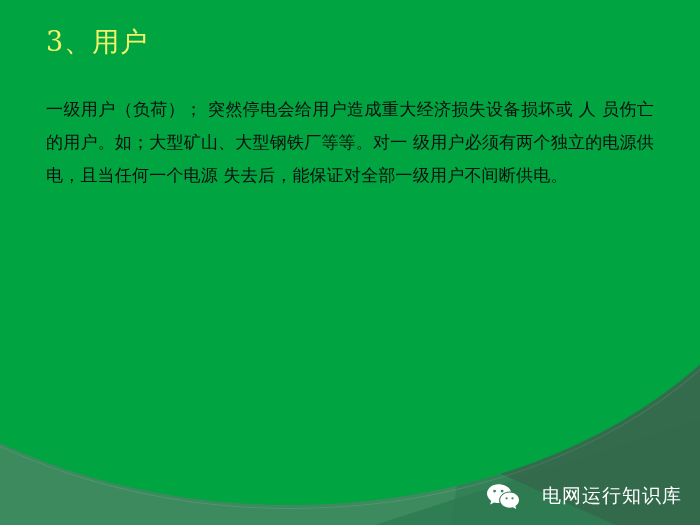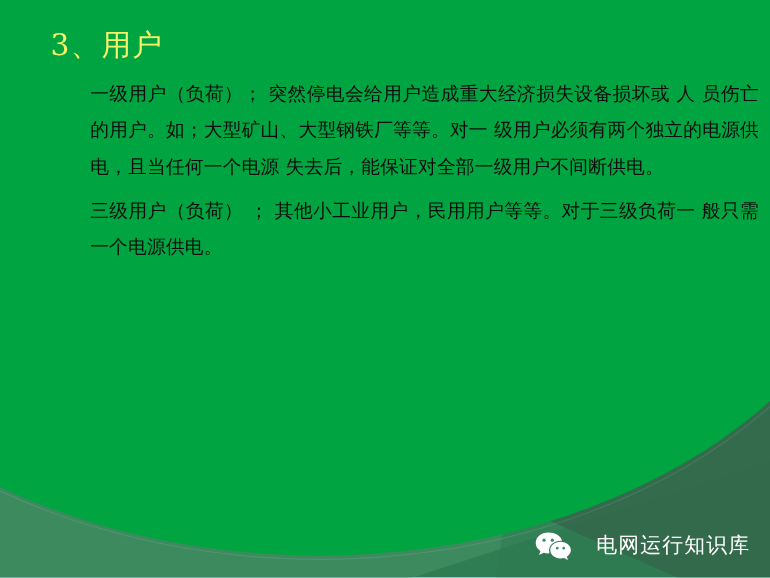--- a/index.html
+++ b/index.html
@@ -5,21 +5,21 @@
   html, body {
     margin: 0;
     padding: 0;
     background: #ffffff;
   }
   #slide {
     position: relative;
     width: 700px;
     height: 525px;
     overflow: hidden;
-    background: #3b82f6;
+    background: #a21caf;
     font-family: "DejaVu Sans", "Liberation Sans", sans-serif;
   }
   
   .bg-base {
     position: absolute;
     inset: 0;
     background: #2f7d52;
   }
   .bg-diag-light {
     position: absolute;
@@ -83,23 +83,22 @@
     font-size: 27px;
     line-height: 1.15;
     color: #f3f36a;
     letter-spacing: 1px;
     font-family: "DejaVu Serif", "Liberation Serif", serif;
     white-space: nowrap;
   }
   .body-block {
     position: absolute;
     left: 46px;
-    top: 70px;
+    top: 93px;
     width: 608px;
-    margin-left: 36px;
   }
   .para {
     color: #0d0d0d;
     font-size: 17px;
     line-height: 33px;
     text-align: justify;
     text-justify: inter-ideograph;
     margin: 0 0 7px 0;
     letter-spacing: .2px;
   }
@@ -138,21 +137,20 @@
   <div class="bg-diag-dark"></div>
   <div class="bg-ellipse"></div>
   <div class="bg-ellipse-edge"></div>
 
   <div class="content">
 
     <div class="slide-title">3、用户</div>
 
     <div class="body-block">
       <p class="para">一级用户（负荷）； 突然停电会给用户造成重大经济损失设备损坏或 人 员伤亡的用户。如；大型矿山、大型钢铁厂等等。对一 级用户必须有两个独立的电源供电，且当任何一个电源 失去后，能保证对全部一级用户不间断供电。</p>
-      <p class="para">三级用户（负荷） ； 其他小工业用户，民用用户等等。对于三级负荷一 般只需一个电源供电。</p>
     </div>
 
     <div class="wechat-badge">
       <span class="wechat-icon">
         <svg viewBox="0 0 34 26" width="34" height="26" aria-hidden="true">
 
           <path d="M12.4 1.2C6.1 1.2 1 5.4 1 10.6c0 2.9 1.6 5.5 4.2 7.2L4.1 21.6l4.2-2.1c1.3.4 2.7.6 4.1.6.4 0 .8 0 1.2-.05-.3-.8-.45-1.7-.45-2.6 0-4.9 4.8-8.85 10.8-8.85.35 0 .7.01 1.05.04C23.9 4.4 18.7 1.2 12.4 1.2z" fill="#ffffff"></path>
           <circle cx="8.6" cy="8.1" r="1.45" fill="#3c8a5e"></circle>
           <circle cx="16.1" cy="8.1" r="1.45" fill="#3c8a5e"></circle>
 

